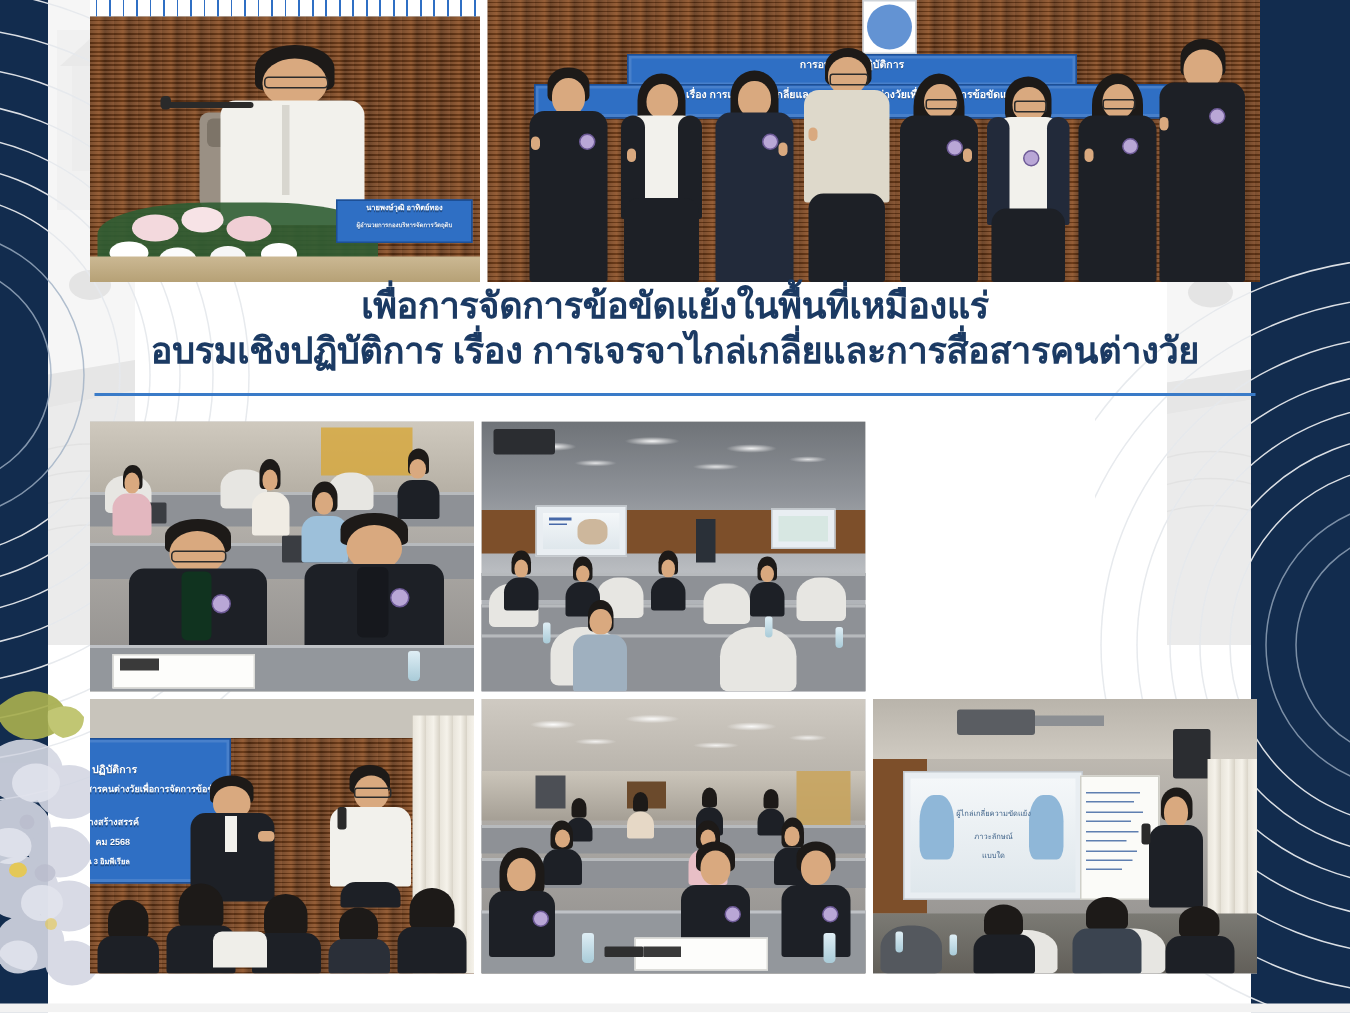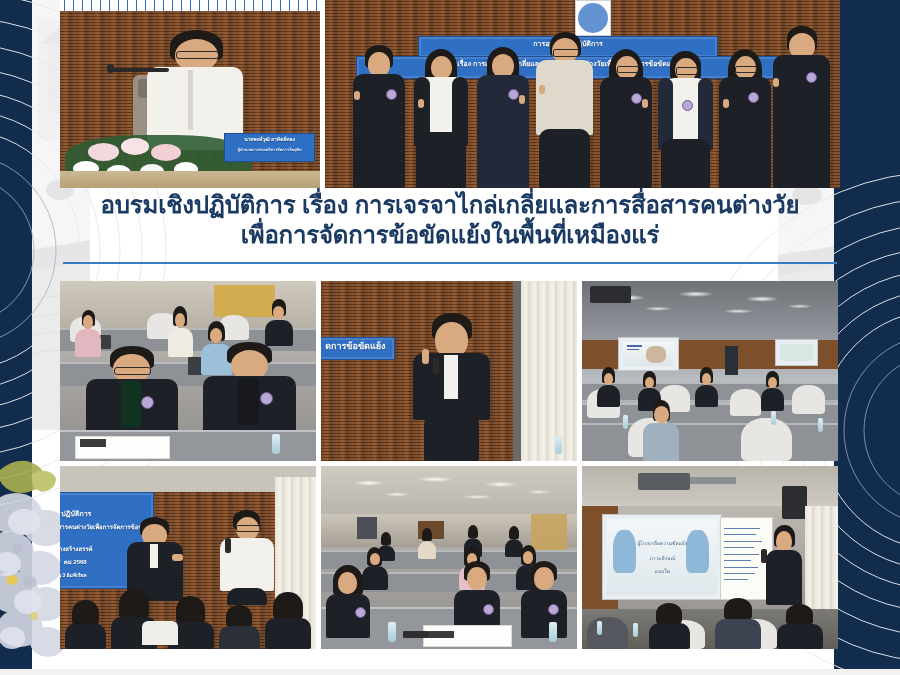--- a/index.html
+++ b/index.html
@@ -556,22 +556,22 @@
           <div class="head" style="left:30%;top:4%;width:42%;height:16%;"></div>
           <div class="body suit-dark" style="left:4%;top:18%;width:92%;height:82%;"></div>
           <div class="logo-badge" style="left:58%;top:28%;"></div>
           <div class="thumb" style="left:4%;top:32%;"></div>
         </div>
       </div>
     </div>
   </div>
 
   <div class="title-block">
+    <div class="title-line">เพื่อการจัดการข้อขัดแย้งในพื้นที่เหมืองแร่</div>
     <div class="title-line">อบรมเชิงปฏิบัติการ เรื่อง การเจรจาไกล่เกลี่ยและการสื่อสารคนต่างวัย</div>
-    <div class="title-line">เพื่อการจัดการข้อขัดแย้งในพื้นที่เหมืองแร่</div>
     <div class="title-rule"></div>
   </div>
 
   <div class="grid-rows">
 
     <div class="grid-row">
 
       <div class="photo cell-sm">
         <div class="scene">
           <div class="ceiling-room warm"></div>
@@ -625,40 +625,20 @@
             <div class="logo-badge" style="left:62%;top:46%;width:11px;height:11px;"></div>
           </div>
 
           <div style="position:absolute;left:0;bottom:0;width:100%;height:16%;background:#93979c;border-top:2px solid #bfc2c6;"></div>
           <div style="position:absolute;left:6%;bottom:1%;width:36%;height:12%;background:#fdfdfb;border:1px solid #dcdcd8;"></div>
           <div style="position:absolute;left:8%;bottom:8%;width:10%;height:4%;background:#3a3a3a;"></div>
           <div class="bottle" style="right:14%;bottom:4%;width:8px;height:20px;"></div>
         </div>
       </div>
 
-      <div class="photo cell-sm">
-        <div class="scene">
-          <div class="wood-wall"></div>
-          <div class="curtain" style="right:0;top:0;width:22%;height:100%;"></div>
-          <div style="position:absolute;right:22%;top:0;width:3%;height:100%;background:#6b6a66;"></div>
-          <div class="banner-blue" style="left:-2%;top:31%;width:30%;height:12%;">
-            <div class="banner-text" style="font-size:9px;line-height:12px;">ดการข้อขัดแย้ง</div>
-          </div>
-          <div class="person" style="left:36%;top:18%;width:30%;height:82%;">
-            <div class="hair" style="left:24%;top:0;width:52%;height:18%;"></div>
-            <div class="head" style="left:28%;top:6%;width:44%;height:24%;"></div>
-            <div class="body suit-dark" style="left:0;top:27%;width:100%;height:45%;"></div>
-            <div class="shirt-white" style="position:absolute;left:40%;top:28%;width:18%;height:30%;"></div>
-            <div class="body suit-dark" style="left:14%;top:68%;width:72%;height:32%;"></div>
-            <div class="mic" style="left:26%;top:30%;width:6px;height:16px;"></div>
-            <div style="position:absolute;left:12%;top:24%;width:9%;height:10%;background:#d9a97f;border-radius:3px;"></div>
-          </div>
-          <div class="bottle" style="right:6%;bottom:4%;width:7px;height:18px;"></div>
-        </div>
-      </div>
 
       <div class="photo cell-sm">
         <div class="scene">
           <div class="ceiling-room"></div>
           <div class="ceiling-lights"></div>
           <div style="position:absolute;left:3%;top:3%;width:16%;height:9%;background:#2b2d31;border-radius:2px;"></div>
           <div style="position:absolute;left:0;top:33%;width:100%;height:16%;background:#7d4f2a;"></div>
           <div class="screen" style="left:14%;top:31%;width:23%;height:18%;">
             <div class="screen-inner"></div>
             <div style="position:absolute;left:14%;top:22%;width:26%;height:6%;background:#4668a8;"></div>

